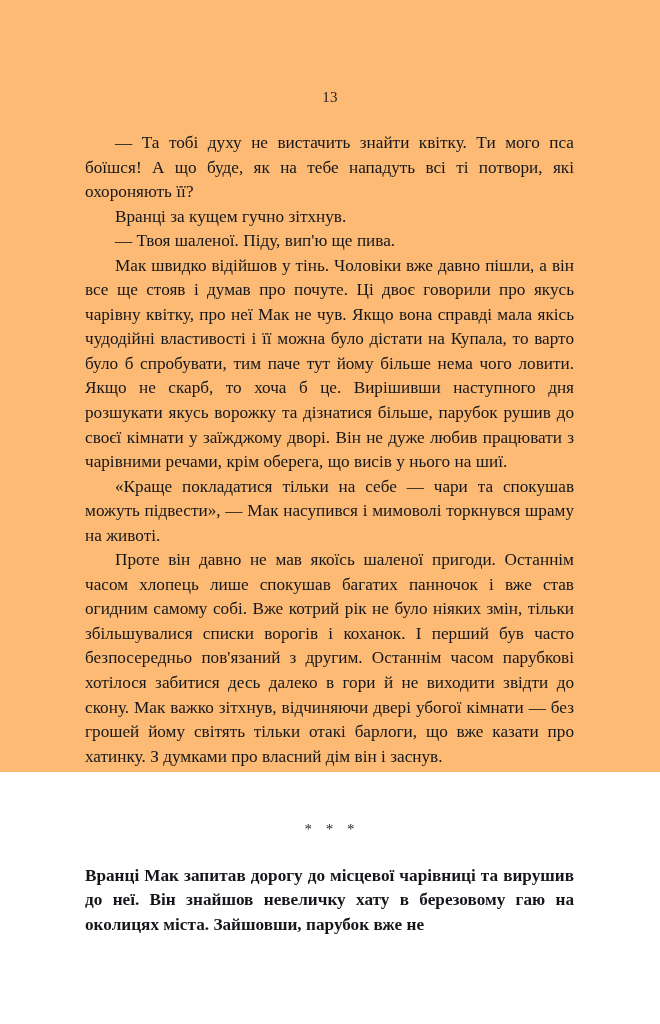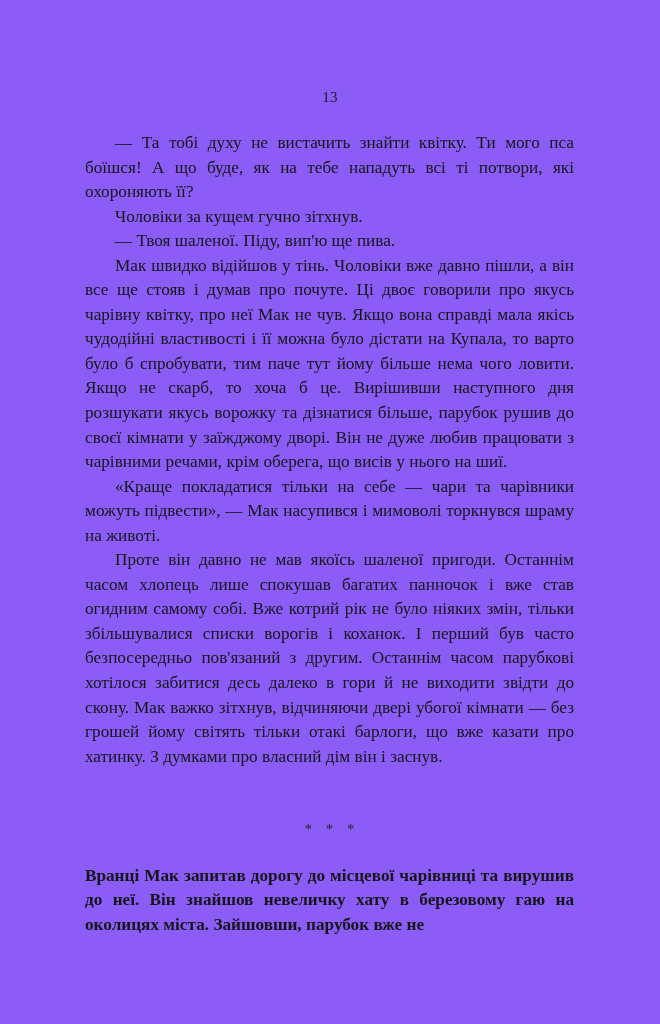--- a/index.html
+++ b/index.html
@@ -16,22 +16,22 @@
     font-family: "Liberation Serif", "DejaVu Serif", serif;
     color: #15161a;
     -webkit-font-smoothing: antialiased;
   }
 
   .page {
     position: absolute;
     left: 0;
     top: 0;
     width: 660px;
-    height: 1024px;
-    background: #8b5cf6;
+    height: 772px;
+    background: #fdba74;
   }
 
   
   .folio {
     position: absolute;
     top: 88px;
     left: 0;
     width: 660px;
     text-align: center;
     font-size: 15px;
@@ -84,24 +84,24 @@
 </head>
 <body>
 
 <div class="page">
 
   <div class="folio">13</div>
 
   <div class="textblock">
 
     <p class="para">— Та тобі духу не вистачить знайти квітку. Ти мого пса боїшся! А що буде, як на тебе нападуть всі ті потвори, які охороняють її?</p>
-    <p class="para">Чоловіки за кущем гучно зітхнув.</p>
+    <p class="para">Вранці за кущем гучно зітхнув.</p>
     <p class="para">— Твоя шаленої. Піду, вип'ю ще пива.</p>
     <p class="para">Мак швидко відійшов у тінь. Чоловіки вже давно пішли, а він все ще стояв і думав про почуте. Ці двоє говорили про якусь чарівну квітку, про неї Мак не чув. Якщо вона справді мала якісь чудодійні властивості і її можна було дістати на Купала, то варто було б спробувати, тим паче тут йому більше нема чого ловити. Якщо не скарб, то хоча б це. Вирішивши наступного дня розшукати якусь ворожку та дізнатися більше, парубок рушив до своєї кімнати у заїжджому дворі. Він не дуже любив працювати з чарівними речами, крім оберега, що висів у нього на шиї.</p>
-    <p class="para">«Краще покладатися тільки на себе — чари та чарівники можуть підвести», — Мак насупився і мимоволі торкнувся шраму на животі.</p>
+    <p class="para">«Краще покладатися тільки на себе — чари та спокушав можуть підвести», — Мак насупився і мимоволі торкнувся шраму на животі.</p>
     <p class="para">Проте він давно не мав якоїсь шаленої пригоди. Останнім часом хлопець лише спокушав багатих панночок і вже став огидним самому собі. Вже котрий рік не було ніяких змін, тільки збільшувалися списки ворогів і коханок. І перший був часто безпосередньо пов'язаний з другим. Останнім часом парубкові хотілося забитися десь далеко в гори й не виходити звідти до скону. Мак важко зітхнув, відчиняючи двері убогої кімнати — без грошей йому світять тільки отакі барлоги, що вже казати про хатинку. З думками про власний дім він і заснув.</p>
 
     <div class="gap-before-divider"></div>
 
     <div class="divider">* * *</div>
 
     <div class="gap-after-divider"></div>
 
     <p class="para noindent">Вранці Мак запитав дорогу до місцевої чарівниці та вирушив до неї. Він знайшов невеличку хату в березовому гаю на околицях міста. Зайшовши, парубок вже не</p>
 

